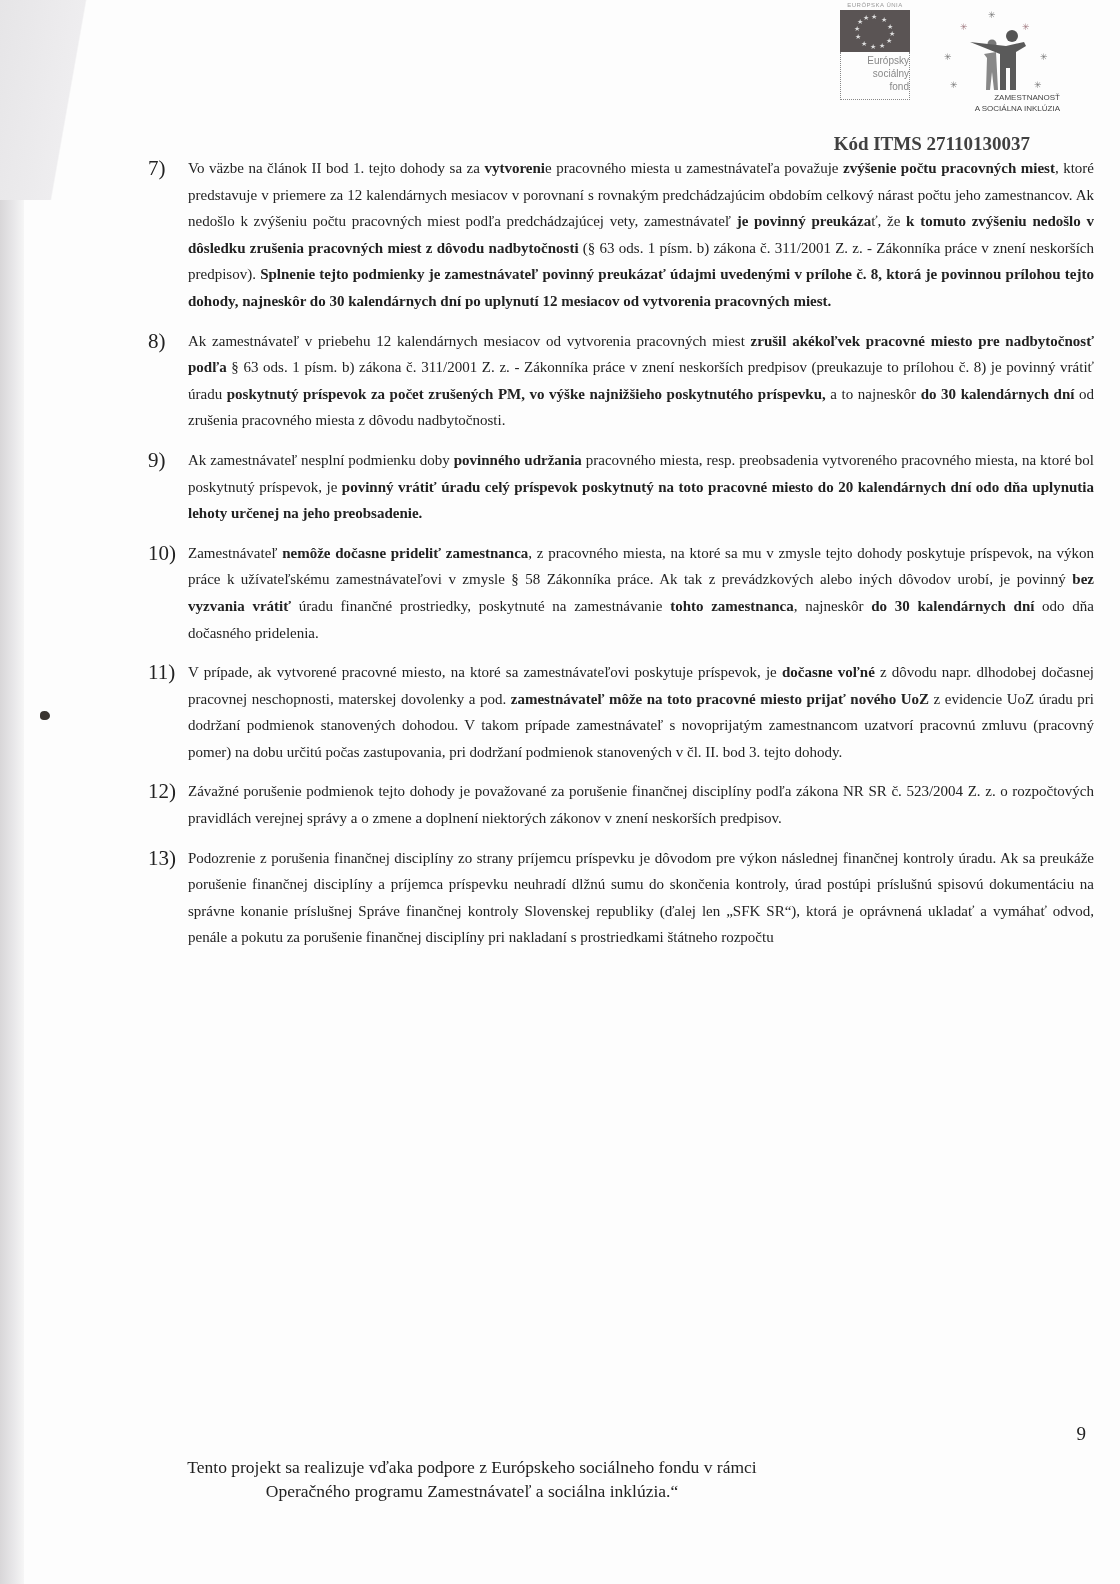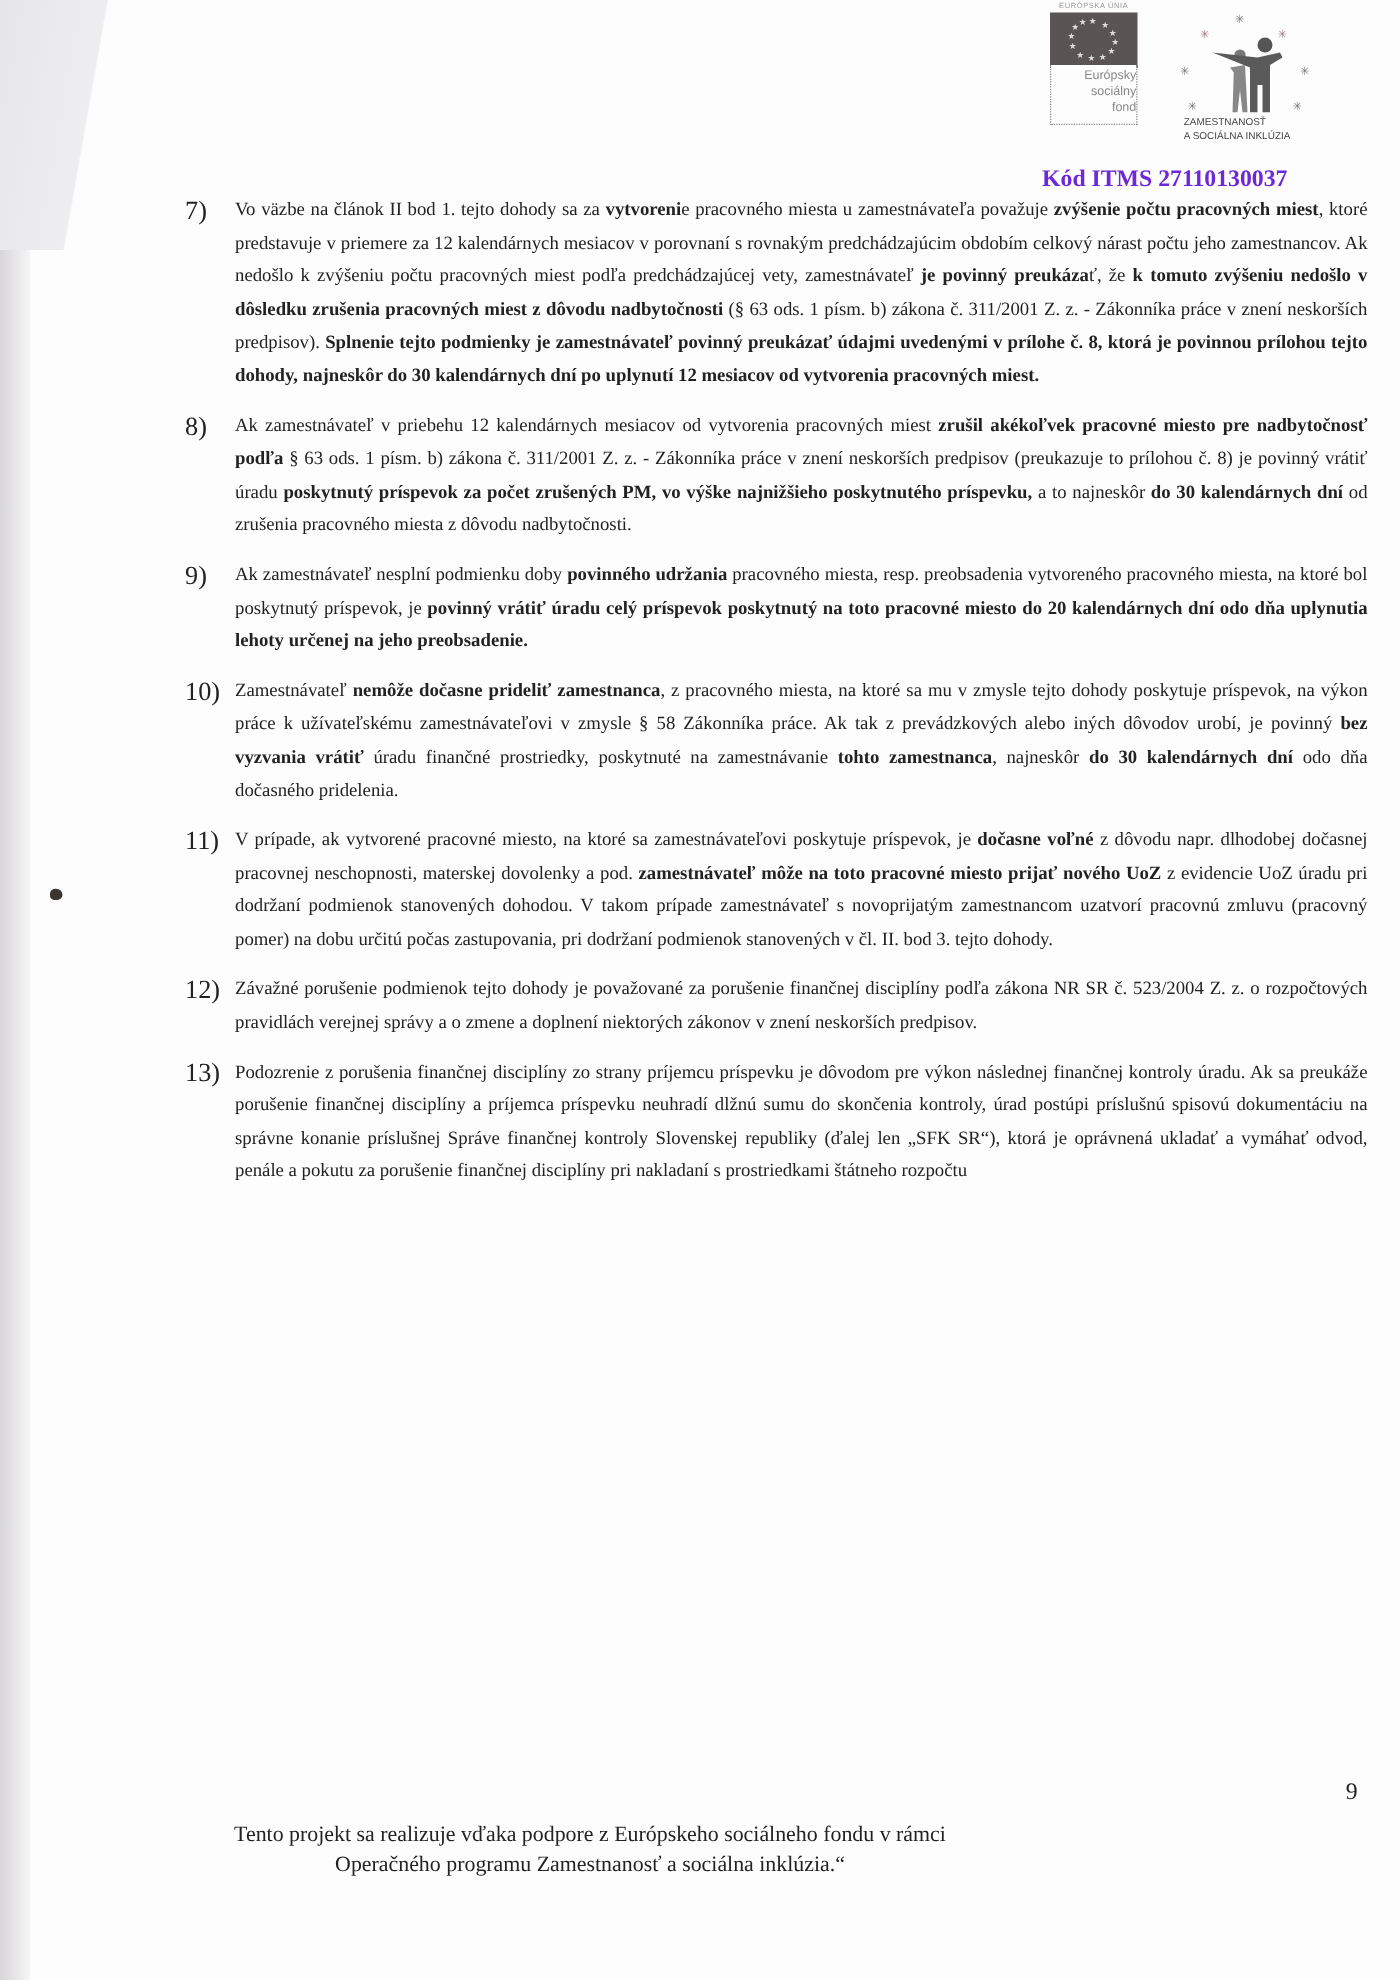--- a/index.html
+++ b/index.html
@@ -32,26 +32,26 @@
   .eu-flag .star { position: absolute; color: #ddd; font-size: 7px; line-height: 7px; }
   .eu-box {
     width: 68px; height: 45px; border: 1px dotted #888; border-top: none;
     font-family: "Liberation Sans", sans-serif; font-size: 10px; color: #888;
     text-align: right; line-height: 13px; padding-top: 2px;
   }
   .zas-logo { position: absolute; left: 92px; top: 0; width: 128px; height: 120px; }
   .zas-logo .st { position: absolute; font-size: 9px; color: #777; }
   .zas-logo .st.red { color: #a07a80; }
   .zas-caption {
-    position: absolute; bottom: 8px; left: 15px; width: 128px; text-align: left;
+    position: absolute; bottom: 8px; left: 0; width: 128px; text-align: right;
     font-family: "Liberation Sans", sans-serif; font-size: 8px; line-height: 11px; color: #444;
   }
   .itms {
     position: absolute; top: 133px; right: 90px;
-    font-size: 19px; font-weight: bold; color: #6d28d9;
+    font-size: 19px; font-weight: bold; color: #404040;
   }
   
   .content { position: absolute; left: 148px; top: 155px; width: 946px; }
   .item { display: flex; margin-bottom: 13px; }
   .num { width: 40px; flex: 0 0 40px; font-size: 21px; line-height: 26.6px; }
   .txt { flex: 1; font-size: 15px; line-height: 26.6px; text-align: justify; }
   .txt b { font-weight: bold; }
   .page-num { position: absolute; top: 1423px; right: 34px; font-size: 19px; }
   .footer {
     position: absolute; top: 1455px; left: 0; width: 944px; text-align: center;
@@ -140,14 +140,14 @@
   <div class="item">
       <span class="num">13)</span>
       <div class="txt"><span>Podozrenie z porušenia finančnej disciplíny zo strany príjemcu príspevku je dôvodom pre výkon následnej finančnej kontroly úradu. Ak sa preukáže porušenie finančnej disciplíny a príjemca príspevku neuhradí dlžnú sumu do skončenia kontroly, úrad postúpi príslušnú spisovú dokumentáciu na správne konanie príslušnej Správe finančnej kontroly Slovenskej republiky (ďalej len „SFK SR“), ktorá je oprávnená ukladať a vymáhať odvod, penále a pokutu za porušenie finančnej disciplíny pri nakladaní s prostriedkami štátneho rozpočtu</span></div>
     </div>
 </div>
 
 <div class="page-num">9</div>
 
 <div class="footer">
   <div>Tento projekt sa realizuje vďaka podpore z Európskeho sociálneho fondu v rámci</div>
-  <div>Operačného programu Zamestnanosť a sociálna inklúzia.“</div>
+  <div>Operačného programu Zamestnávateľ a sociálna inklúzia.“</div>
 </div>
 
 </body></html>

